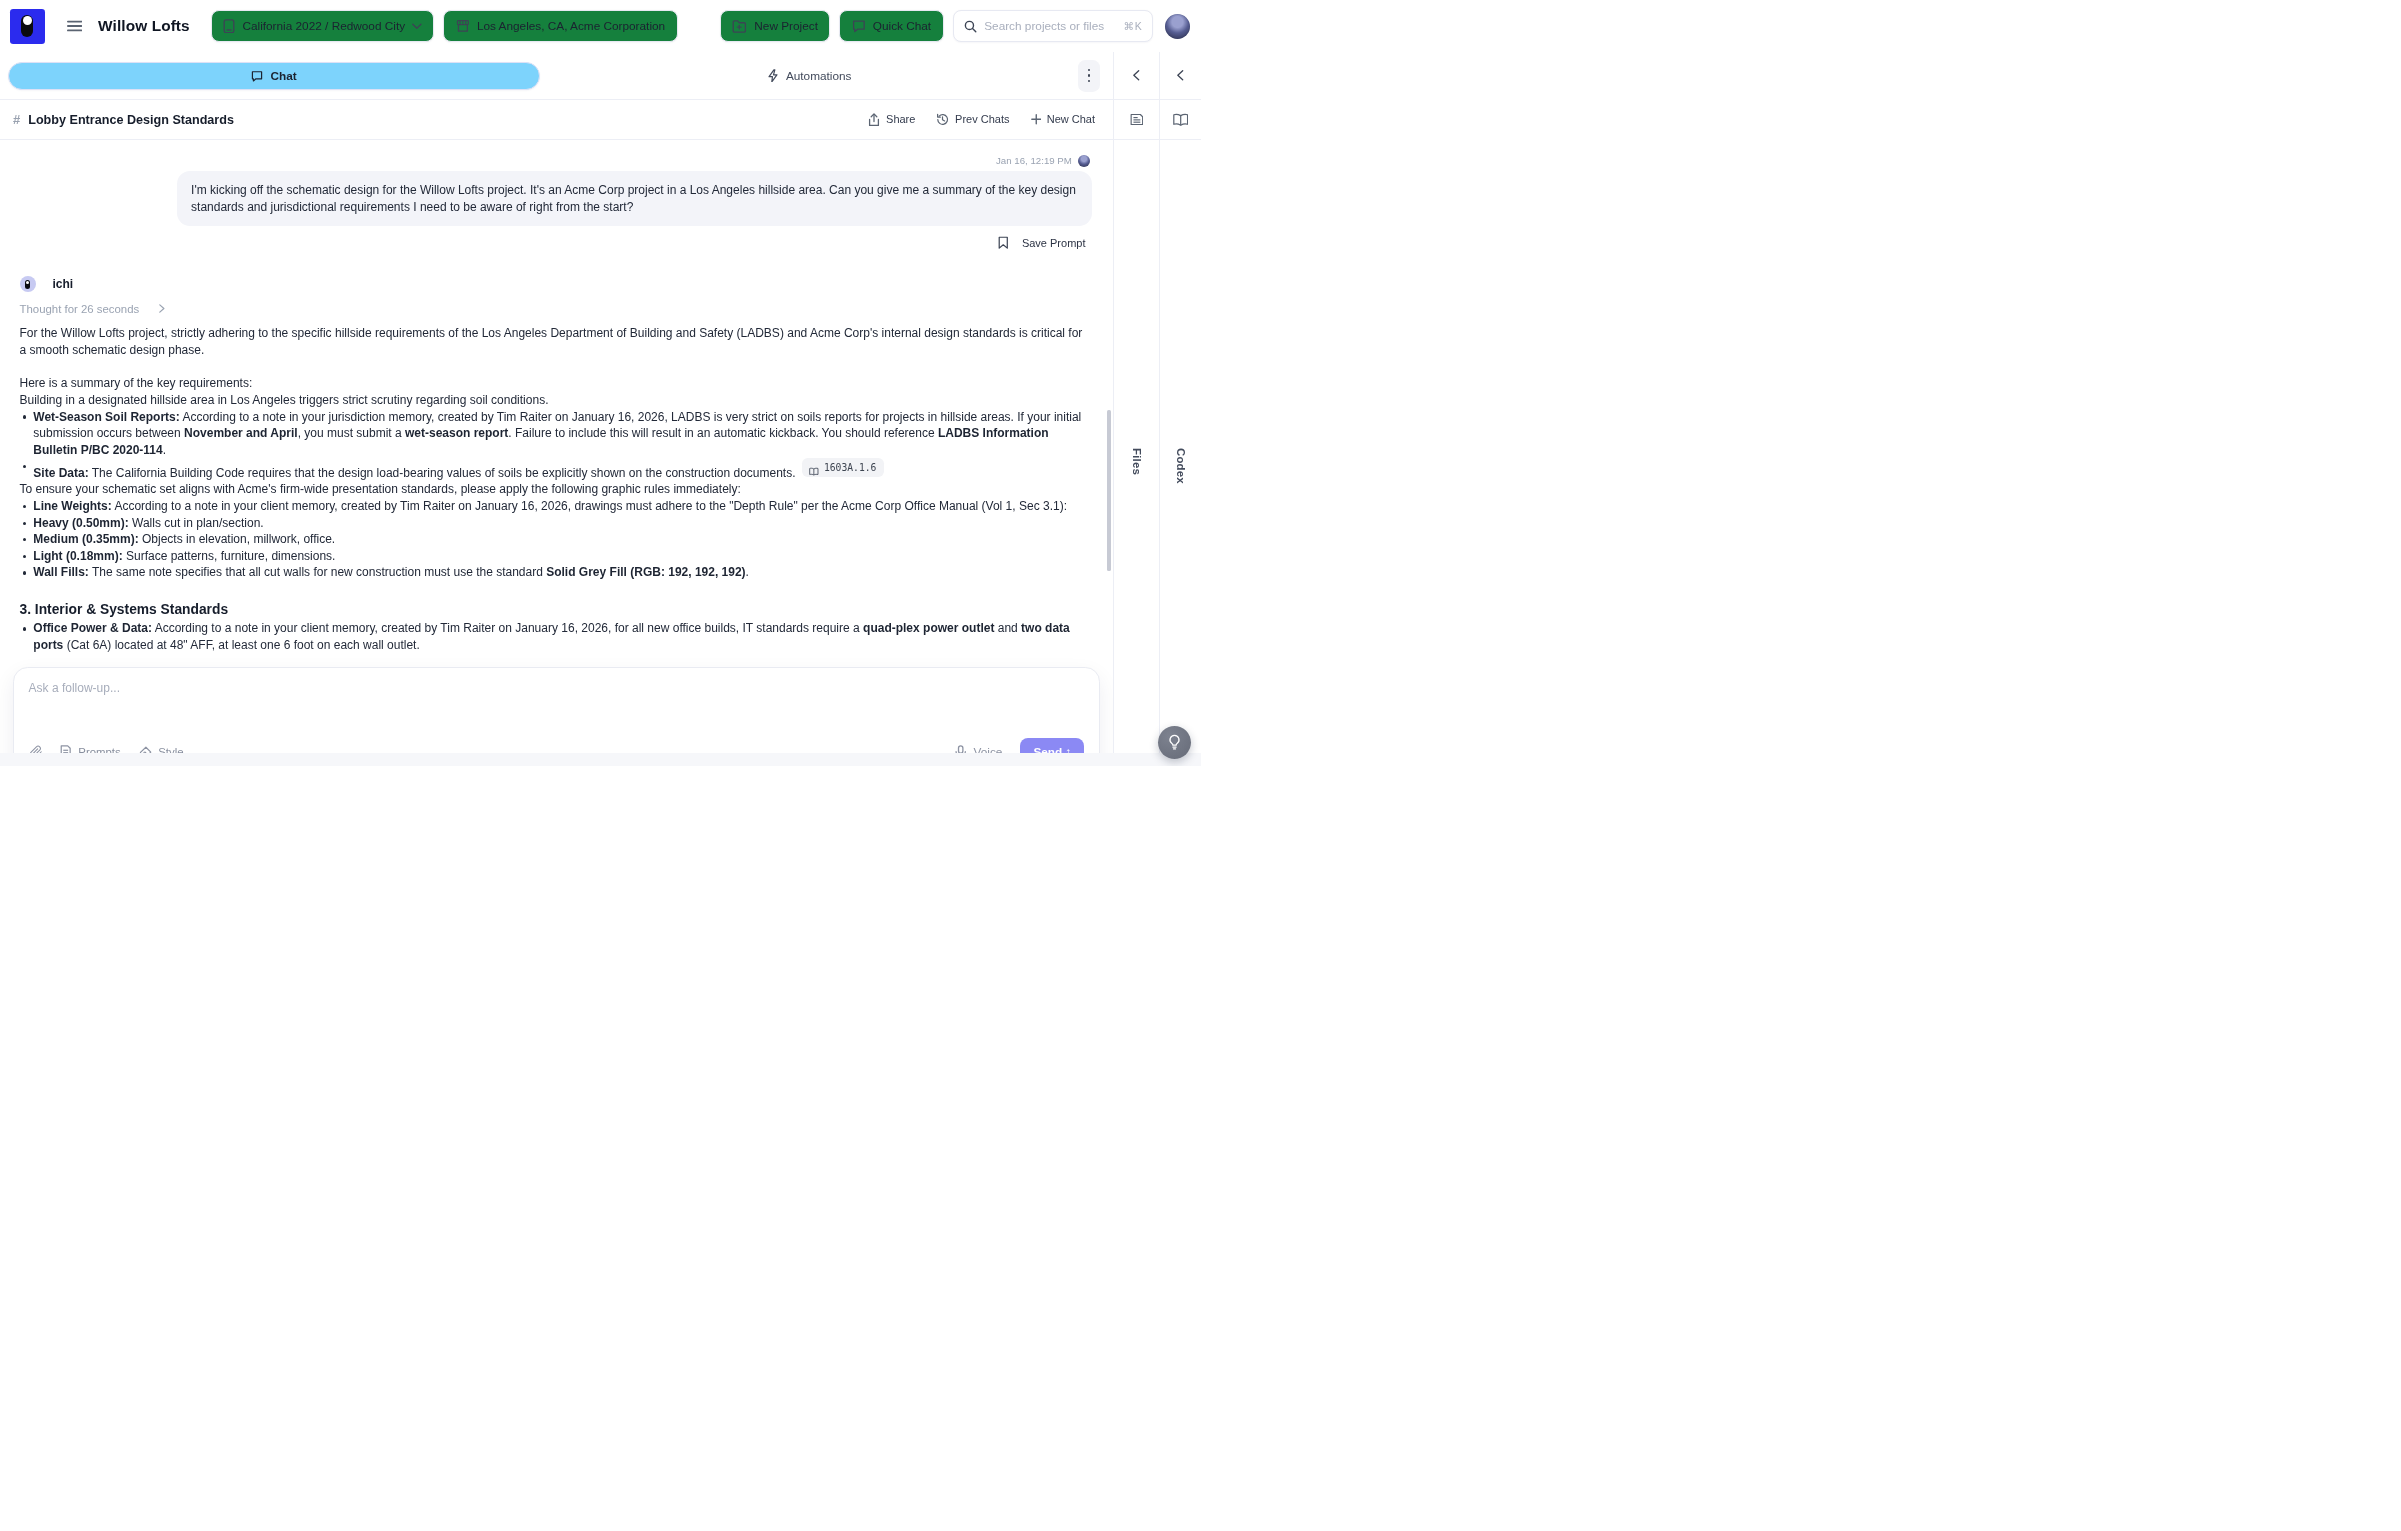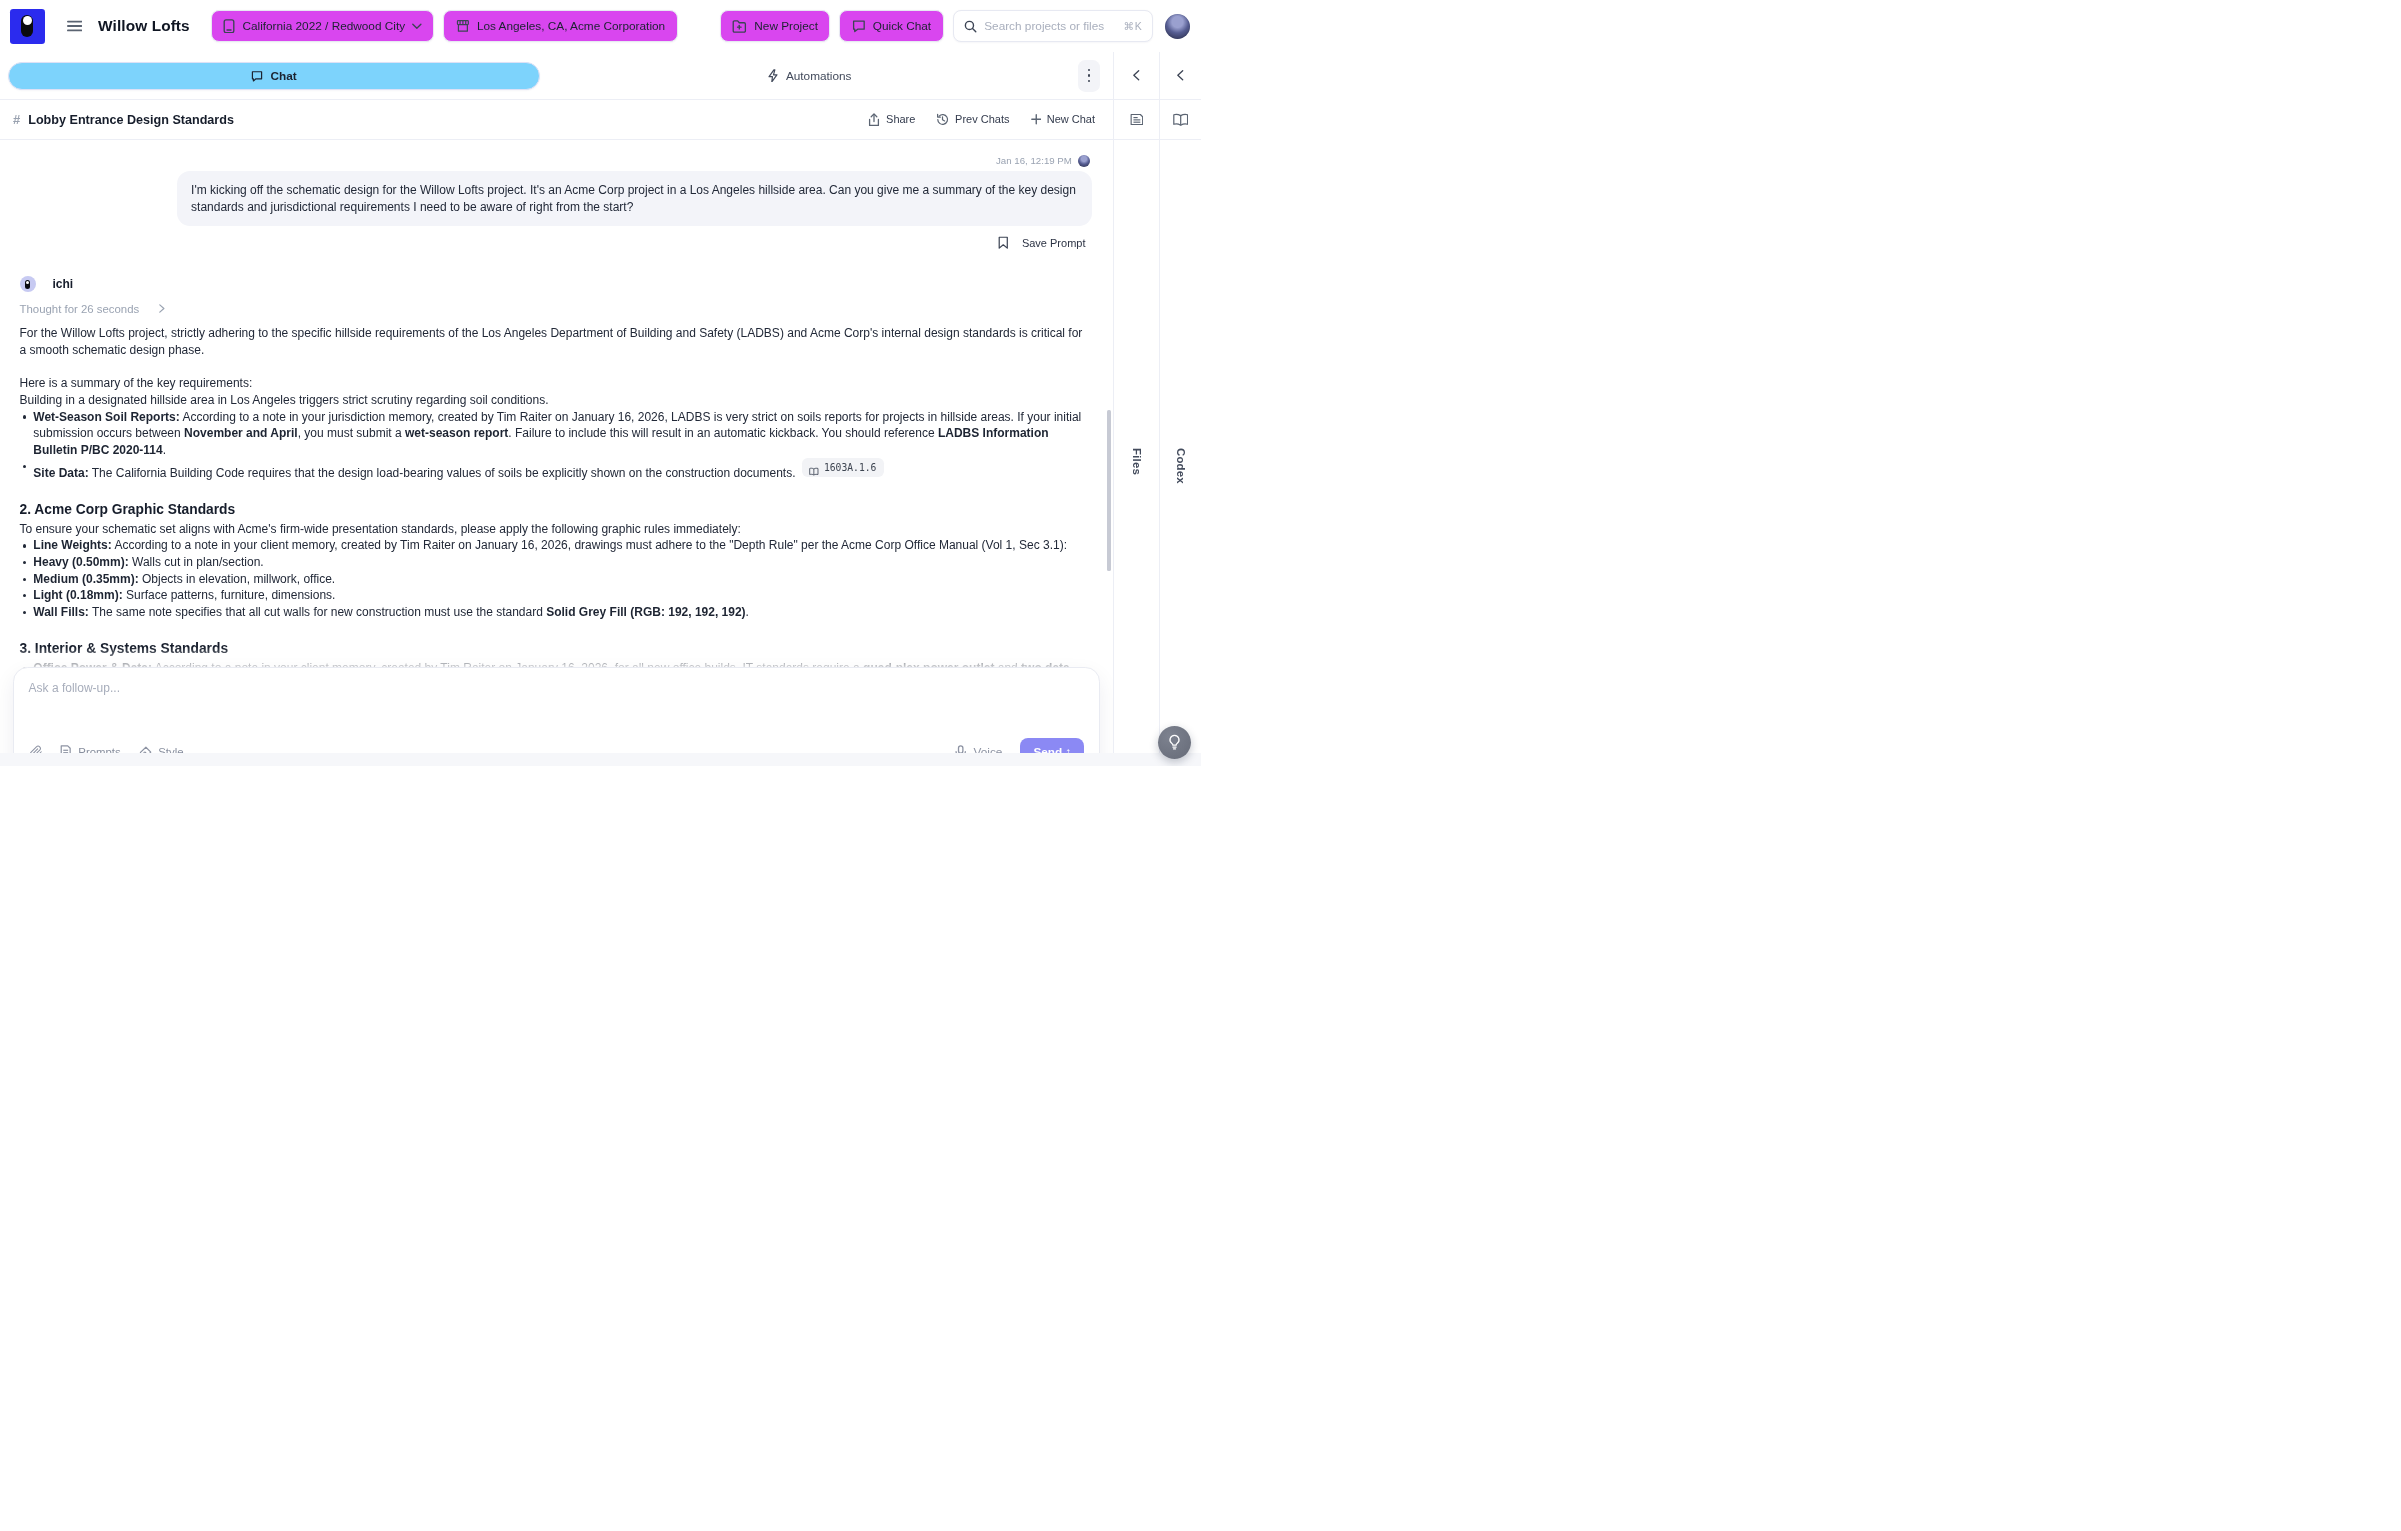--- a/index.html
+++ b/index.html
@@ -11,21 +11,21 @@
   .ic { flex:0 0 auto; }
 
   
   .topbar { height:52px; display:flex; align-items:center; padding:0 11.4px 0 9.7px; background:#fff; }
   .logo { width:35px; height:35px; border-radius:3.2px; background:#2b2bee; display:flex; align-items:center; justify-content:center; }
   .logo-pill { width:11.4px; height:22px; background:#0b0b10; border-radius:6.5px; position:relative; }
   .logo-pill::before { content:""; position:absolute; top:1.2px; left:1.2px; width:9px; height:9px; border-radius:50%; background:#fff; }
   .hamb { margin-left:18px; width:24px; height:24px; display:flex; align-items:center; justify-content:center; cursor:pointer; }
   .app-title { margin-left:11.4px; font-size:15.4px; font-weight:700; color:#101623; letter-spacing:0.1px; }
   .hbtn { display:flex; align-items:center; gap:7.3px; height:32px; padding:0 11.4px; border:0.8px solid #e7e9f2; border-radius:8px;
-    background:#d946ef; font-size:11.8px; font-weight:500; color:#1b2230; box-shadow:0 0.8px 1.6px rgba(25,35,65,.04); white-space:nowrap; }
+    background:#15803d; font-size:11.8px; font-weight:500; color:#1b2230; box-shadow:0 0.8px 1.6px rgba(25,35,65,.04); white-space:nowrap; }
   .hbtn .ic { color:#3c4454; }
   .grow { flex:1; }
   .searchbox { display:flex; align-items:center; gap:7.3px; width:200px; height:32px; padding:0 9.7px; border:0.8px solid #e7e9f2;
     border-radius:8px; background:#fff; box-shadow:0 0.8px 1.6px rgba(25,35,65,.04); }
   .searchbox .ph { flex:1; font-size:11.8px; color:#a9afbd; }
   .searchbox .kbd { font-size:10.5px; color:#a9afbd; letter-spacing:0.8px; }
   .avatar { width:25px; height:25px; border-radius:50%; margin-left:11.4px;
     background:radial-gradient(circle at 50% 32%, #9aa0cf 0 26%, #565d92 52%, #23263f 100%);
     box-shadow:0 0 0 0.8px rgba(40,50,90,.15) inset; }
 
@@ -278,21 +278,20 @@
               <li><span><span class="b">Wet-Season Soil Reports:</span><span> According to a note in your jurisdiction memory, created by Tim Raiter on January 16, 2026, LADBS is very strict on soils reports for projects in hillside areas. If your initial submission occurs between </span><span class="b">November and April</span><span>, you must submit a </span><span class="b">wet-season report</span><span>. Failure to include this will result in an automatic kickback. You should reference </span><span class="b">LADBS Information Bulletin P/BC 2020-114</span><span>.</span></span></li>
               <li><span><span class="b">Site Data:</span><span> The California Building Code requires that the design load-bearing values of soils be explicitly shown on the construction documents.</span></span><span class="code-badge">
                     <svg class="ic" width="9.7" height="9" viewBox="0 0 14 12" fill="none" stroke="currentColor" stroke-width="1.3" stroke-linejoin="round">
                       <path d="M1 1.6C3 1 5 1.1 7 2.3 9 1.1 11 1 13 1.6v8.8C11 9.8 9 9.9 7 11.1 5 9.9 3 9.8 1 10.4z"></path>
                       <line x1="7" y1="2.3" x2="7" y2="11"></line>
                     </svg>
                     <span>1603A.1.6</span>
                   </span></li>
             </ul>
 
-            <h3>2. Acme Corp Graphic Standards</h3>
             <p>To ensure your schematic set aligns with Acme's firm-wide presentation standards, please apply the following graphic rules immediately:</p>
             <ul>
               <li><span><span class="b">Line Weights:</span><span> According to a note in your client memory, created by Tim Raiter on January 16, 2026, drawings must adhere to the "Depth Rule" per the Acme Corp Office Manual (Vol 1, Sec 3.1):</span></span></li>
               <li><span><span class="b">Heavy (0.50mm):</span><span> Walls cut in plan/section.</span></span></li>
               <li><span><span class="b">Medium (0.35mm):</span><span> Objects in elevation, millwork, office.</span></span></li>
               <li><span><span class="b">Light (0.18mm):</span><span> Surface patterns, furniture, dimensions.</span></span></li>
               <li><span><span class="b">Wall Fills:</span><span> The same note specifies that all cut walls for new construction must use the standard </span><span class="b">Solid Grey Fill (RGB: 192, 192, 192)</span><span>.</span></span></li>
             </ul>
 
             <h3>3. Interior &amp; Systems Standards</h3>

